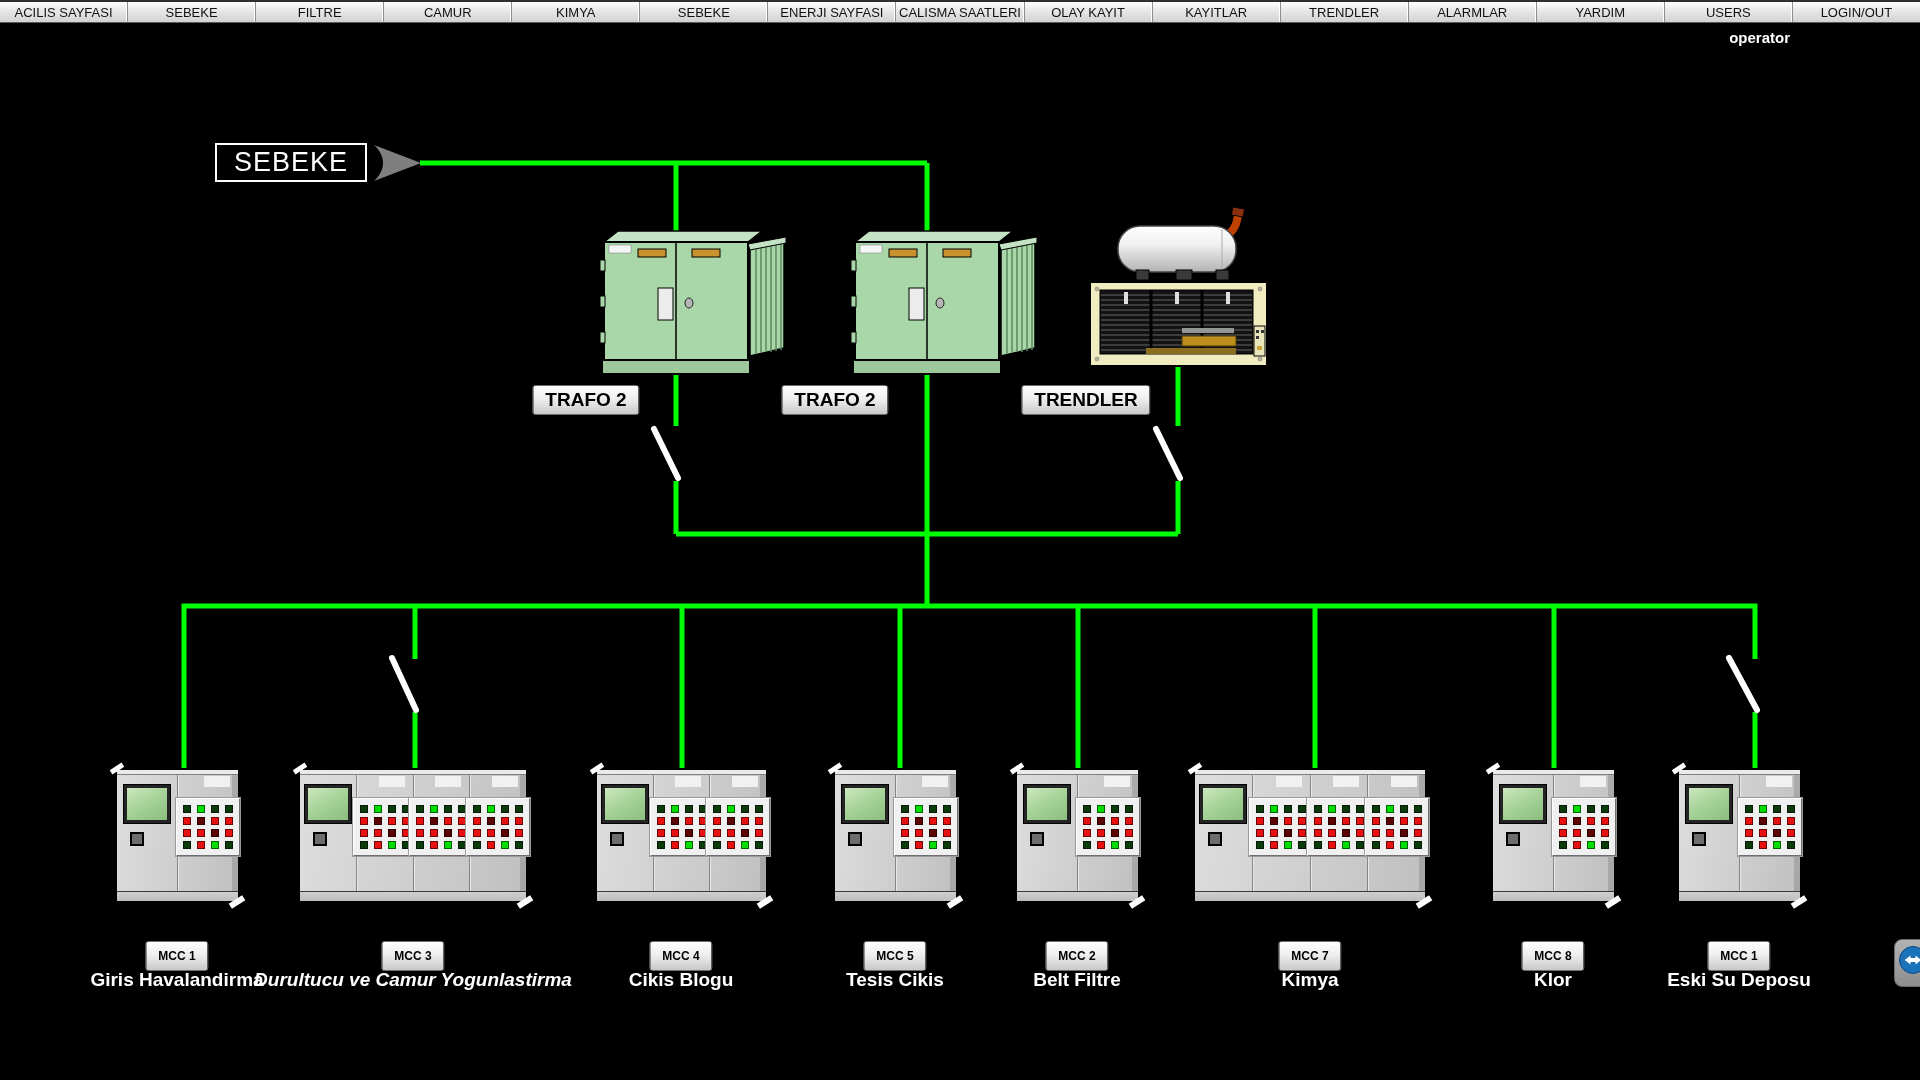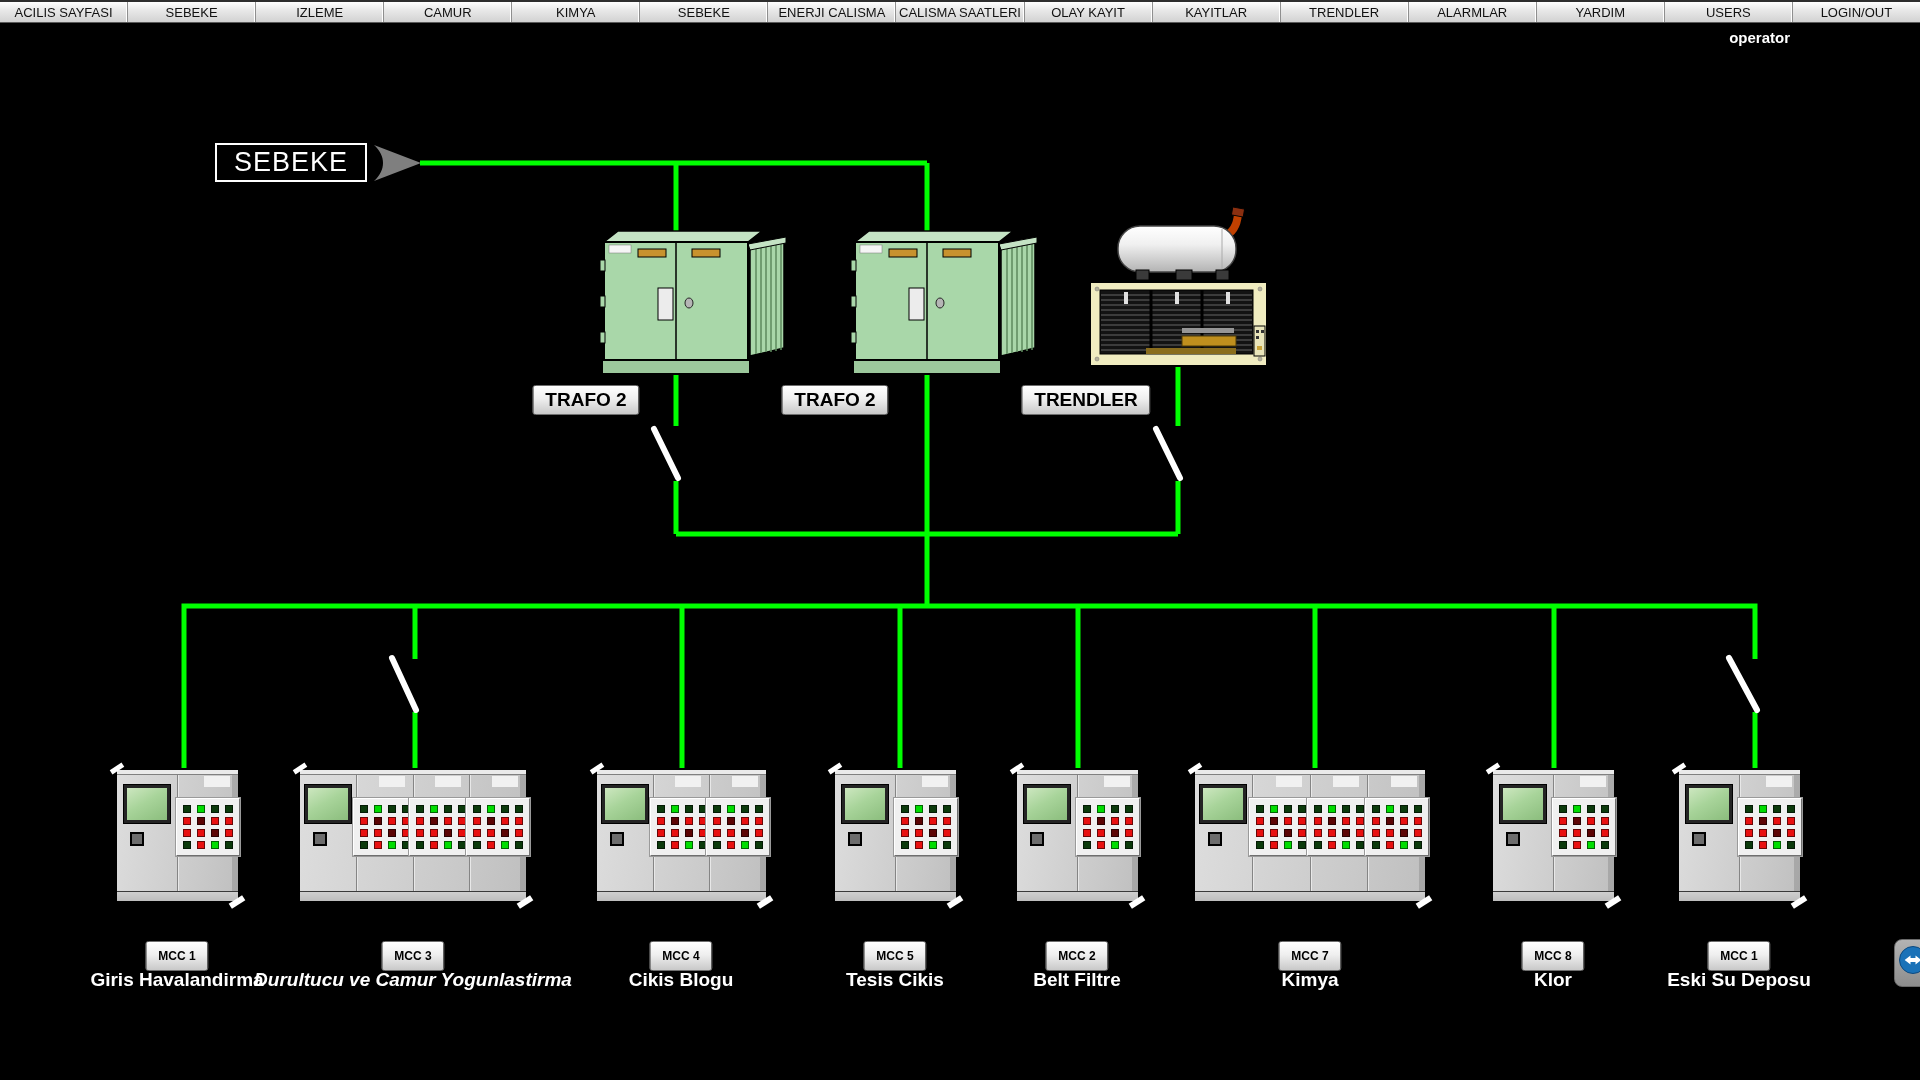--- a/index.html
+++ b/index.html
@@ -72,25 +72,25 @@
            background:#1a72b8;border:1px solid #0d4a80;display:flex;align-items:center;justify-content:center;}
 </style>
 </head>
 <body>
 
 <div class="screen">
 
   <nav class="menu-bar" id="menu-bar">
       <div class="menu-item">ACILIS SAYFASI</div>
       <div class="menu-item">SEBEKE</div>
-      <div class="menu-item">IZLEME</div>
+      <div class="menu-item">FILTRE</div>
       <div class="menu-item">CAMUR</div>
       <div class="menu-item">KIMYA</div>
       <div class="menu-item">SEBEKE</div>
-      <div class="menu-item">ENERJI CALISMA</div>
+      <div class="menu-item">ENERJI SAYFASI</div>
       <div class="menu-item">CALISMA SAATLERI</div>
       <div class="menu-item">OLAY KAYIT</div>
       <div class="menu-item">KAYITLAR</div>
       <div class="menu-item">TRENDLER</div>
       <div class="menu-item">ALARMLAR</div>
       <div class="menu-item">YARDIM</div>
       <div class="menu-item">USERS</div>
       <div class="menu-item">LOGIN/OUT</div>
     </nav>
 

